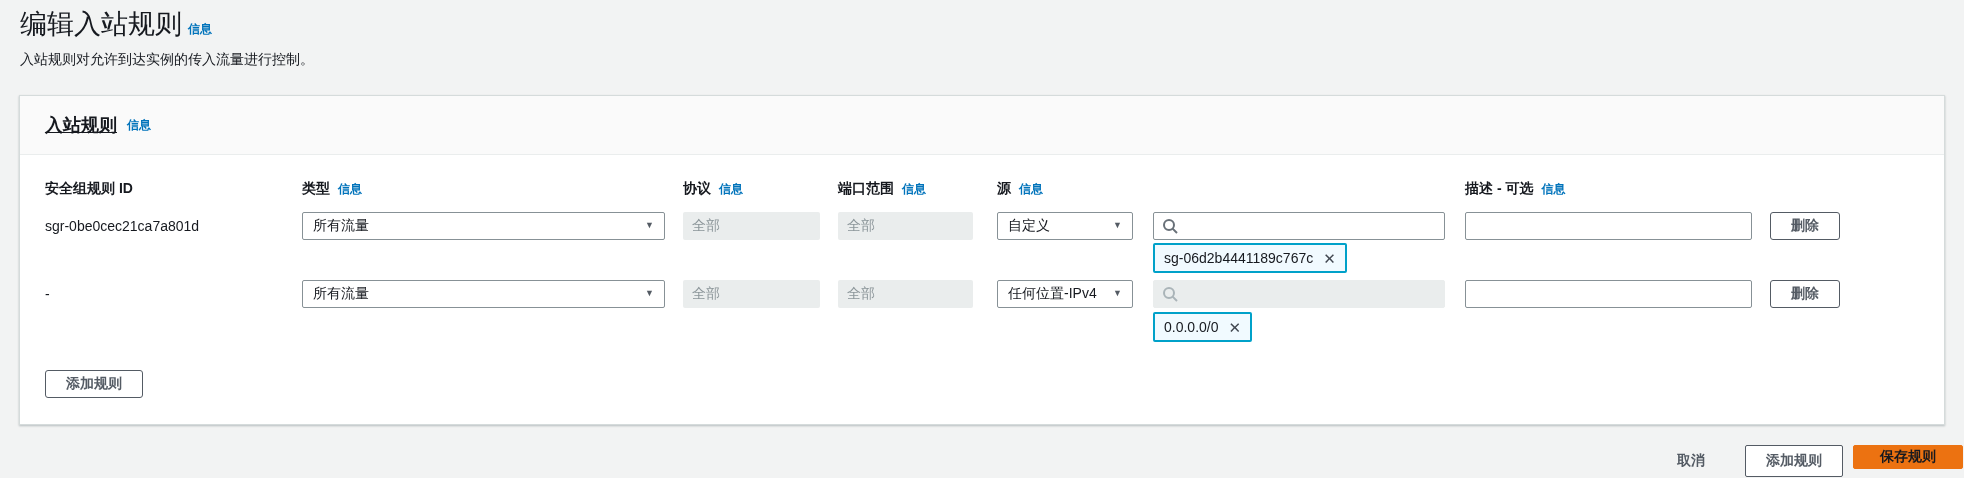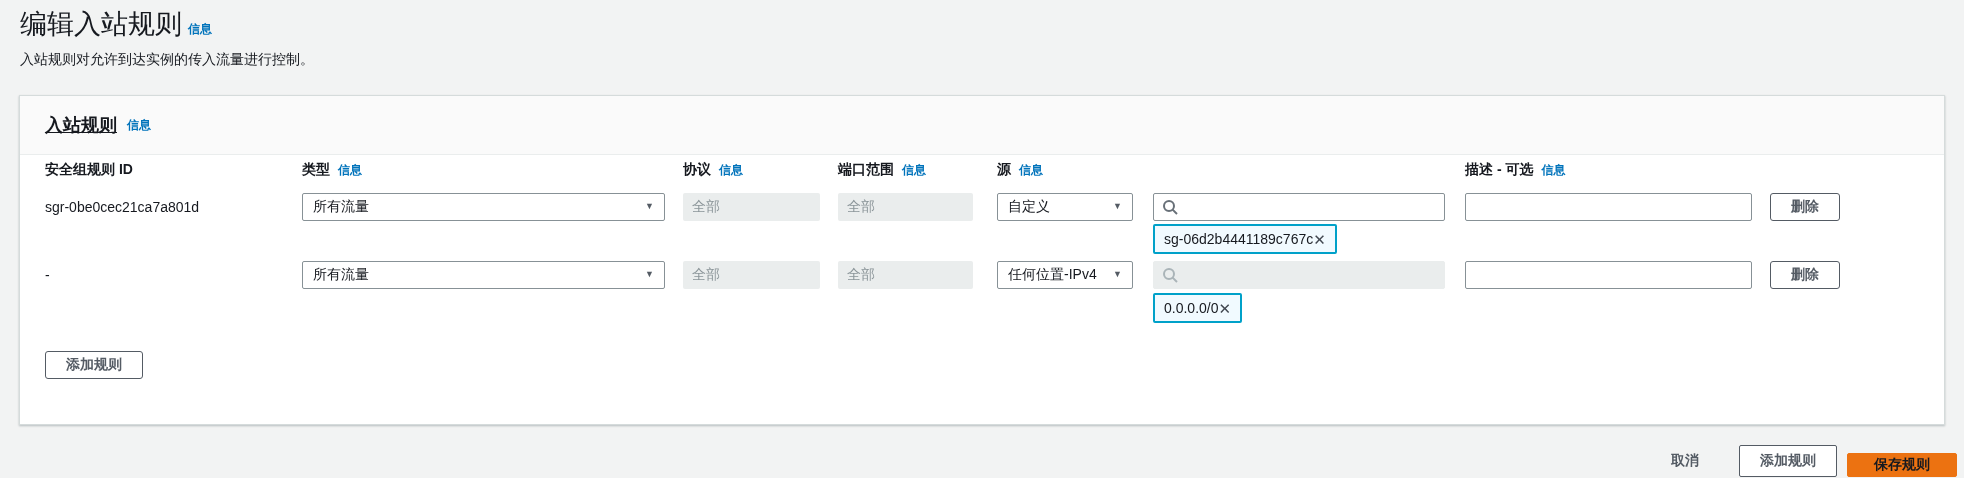--- a/index.html
+++ b/index.html
@@ -34,21 +34,21 @@
   .grid-row { display:flex; align-items:center; }
   .col-id     { width:257px; }
   .col-type   { width:363px; margin-right:18px; }
   .col-proto  { width:137px; margin-right:18px; }
   .col-port   { width:135px; margin-right:24px; }
   .col-src    { width:136px; margin-right:20px; }
   .col-search { width:292px; margin-right:20px; }
   .col-desc   { width:287px; margin-right:18px; }
   .col-del    { width:70px; }
 
-  .header-row { height:20px; }
+  .header-row { height:20px;margin-top:19px; }
   .col-header { font-size:14px; font-weight:700; display:flex; align-items:center; gap:8px; white-space:nowrap; }
 
   .control-row { margin-top:17px; height:19px; }
   .rule-id { font-size:14px; color:#16191f; }
 
   .select {
     height:28px; border:1px solid #879196; border-radius:2px; background:#fff;
     display:flex; align-items:center; justify-content:space-between;
     padding:0 10px; font-size:14px; cursor:pointer;
   }
@@ -78,25 +78,25 @@
   .delete-btn { width:70px; }
   .add-row { margin-top:28px; }
   .add-btn { padding:0 20px; }
 
   .chip-row { margin-top:8px; height:30px; padding-left:1108px; }
   .chip-row-2 { margin-top:9px; }
   .row-2 { margin-top:11px; }
   .chip {
     display:inline-flex; align-items:center; height:30px;
     border:2px solid #00a1c9; background:#f1faff; border-radius:2px;
-    padding:0 9px; font-size:14px; color:#16191f;
+    padding:0 9px; gap:10px; font-size:14px; color:#16191f;
   }
   .chip-close { font-size:15px; color:#414750; cursor:pointer; line-height:1; }
 
-  .footer { position:absolute; top:445px; right:7px; display:flex; align-items:flex-end; }
+  .footer { position:absolute; top:445px; right:1px; display:flex; align-items:flex-start; }
   .link-btn {
     border:none; background:transparent; color:#545b64; font-weight:700;
     font-size:14px; height:32px; padding:0 14px; margin-right:26px;
     cursor:pointer; font-family:inherit;
   }
   .btn-normal {
     height:32px; padding:0 20px; background:#fff; border:1px solid #545b64;
     border-radius:2px; color:#545b64; font-weight:700; font-size:14px;
     margin-right:10px; cursor:pointer; font-family:inherit;
   }

